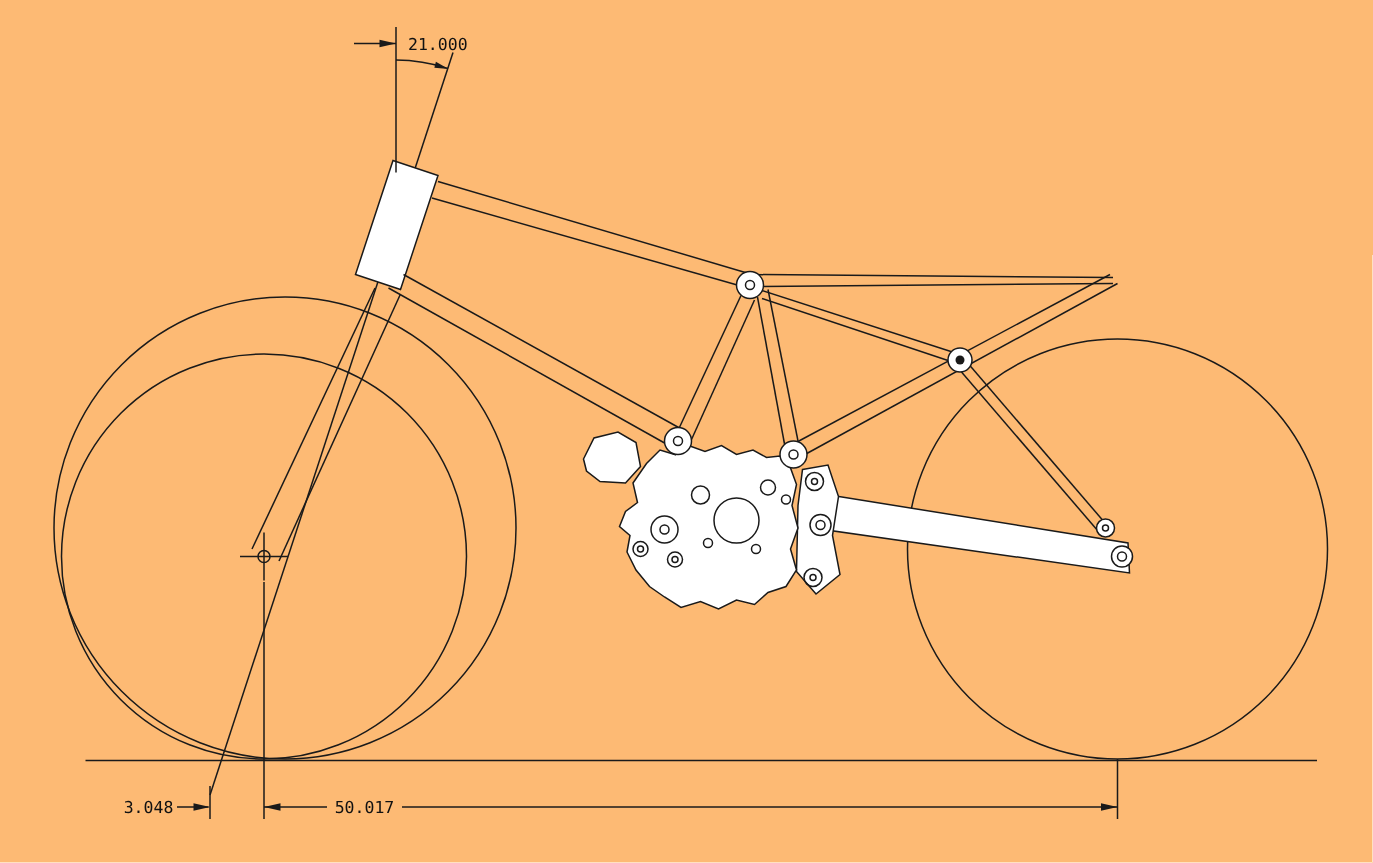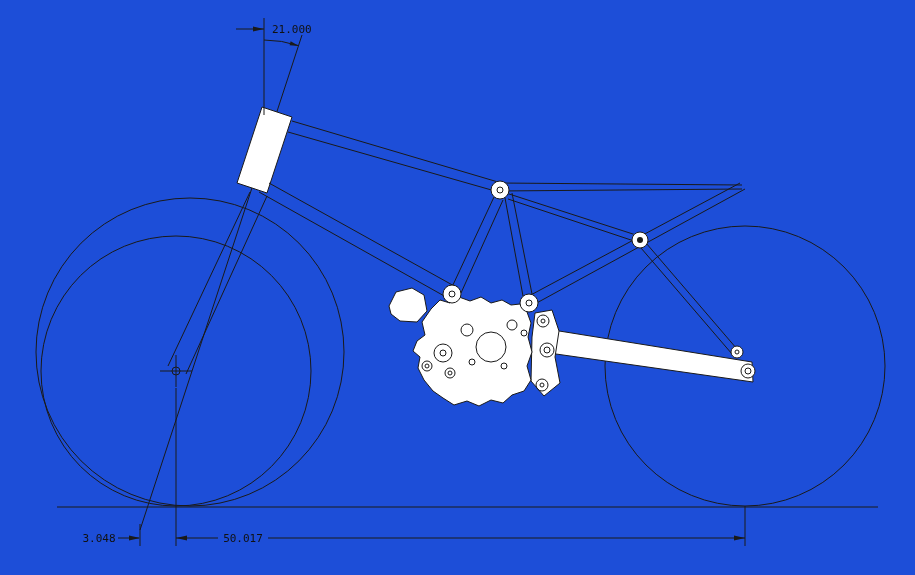--- a/index.html
+++ b/index.html
@@ -4,21 +4,21 @@
 <style>
   html, body {
     margin: 0;
     padding: 0;
     background: #ffffff;
   }
   .canvas {
     position: relative;
     width: 915px;
     height: 575px;
-    background: #1d4ed8;
+    background: #fdba74;
     overflow: hidden;
     text-align: center;
   }
   svg {
     display: block;
   }
   .ln {
     stroke: #1a1a1a;
     stroke-width: 1;
     fill: none;

